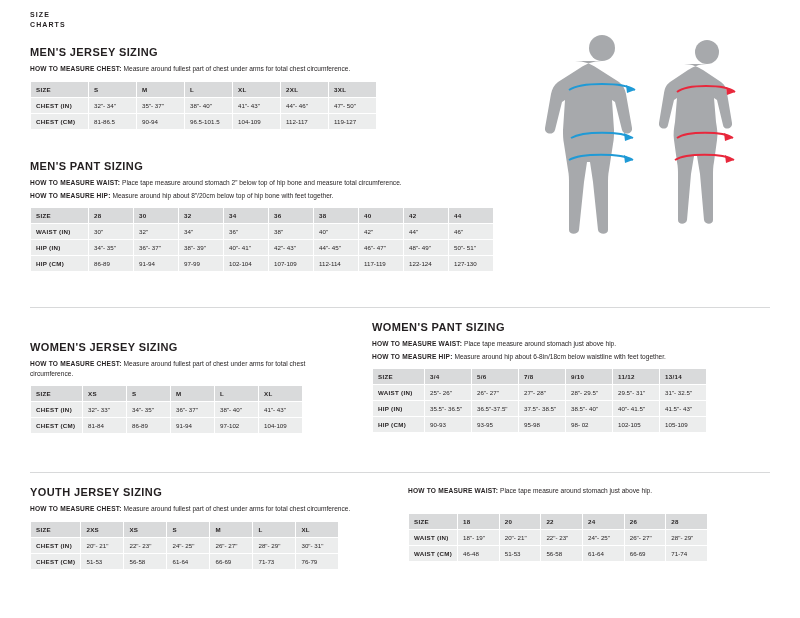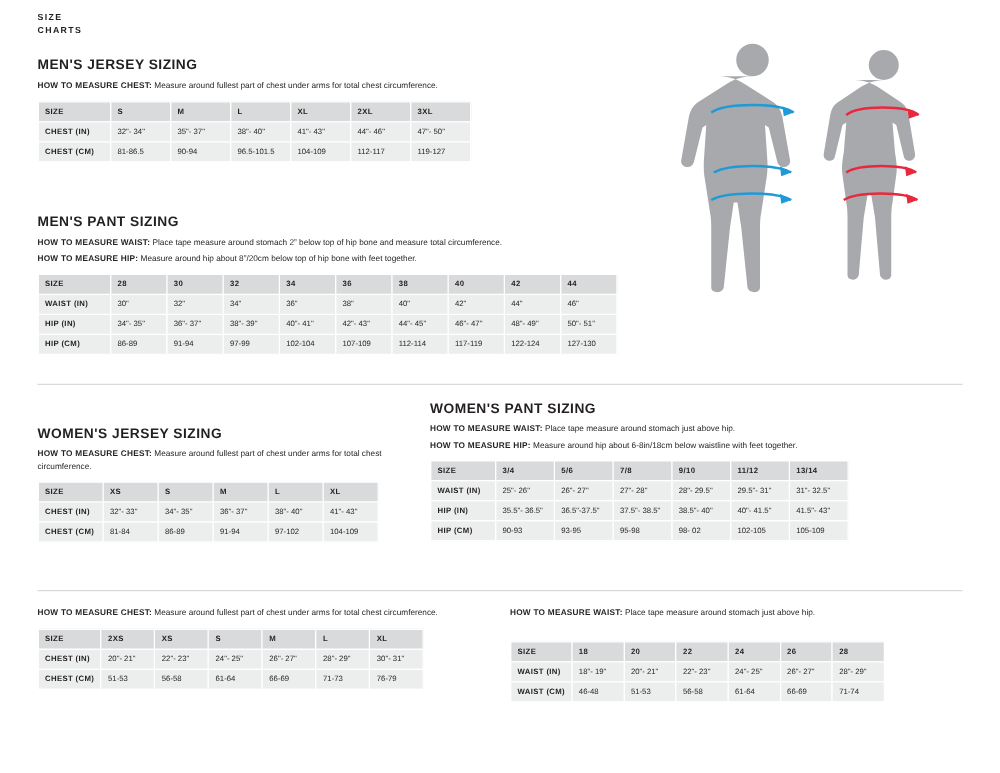--- a/index.html
+++ b/index.html
@@ -83,23 +83,23 @@
 
   .hr {
     position: absolute;
     left: 30px;
     width: 740px;
     border-top: 1px solid #d8d9da;
     height: 0;
   }
   
   #mens-jersey { position: absolute; left: 30px; top: 46px; }
-  #mens-pant   { position: absolute; left: 30px; top: 160px; margin-top: 12px; }
+  #mens-pant   { position: absolute; left: 30px; top: 160px; }
   #womens-jersey { position: absolute; left: 30px; top: 321px; margin-top: 20px; }
-  #womens-pant  { position: absolute; left: 344px; top: 321px; }
+  #womens-pant  { position: absolute; left: 372px; top: 321px; }
   #youth-jersey { position: absolute; left: 30px; top: 486px; }
   #youth-pant   { position: absolute; left: 408px; top: 486px; }
 
   #fig-area { position: absolute; left: 525px; top: 30px; width: 260px; height: 270px; }
 
   .fig-svg { display: block; }
 
   
   .mj-col0 { width: 58px; }
   .mj-col  { width: 48px; }
@@ -428,20 +428,21 @@
           <td>102-105</td>
           <td>105-109</td>
         </tr>
       </tbody>
     </table>
   </div>
 
   <div class="hr" style="top: 472px;"></div>
 
   <div id="youth-jersey">
+    <div class="section-title">YOUTH JERSEY SIZING</div>
     <div class="howto" style="max-width:330px;">
       <b>HOW TO MEASURE CHEST:</b><span> Measure around fullest part of chest under arms for total chest circumference.</span>
     </div>
     <table class="size">
       <colgroup>
         <col class="yj-col0">
           <col class="yj-col">
           <col class="yj-col">
           <col class="yj-col">
           <col class="yj-col">

